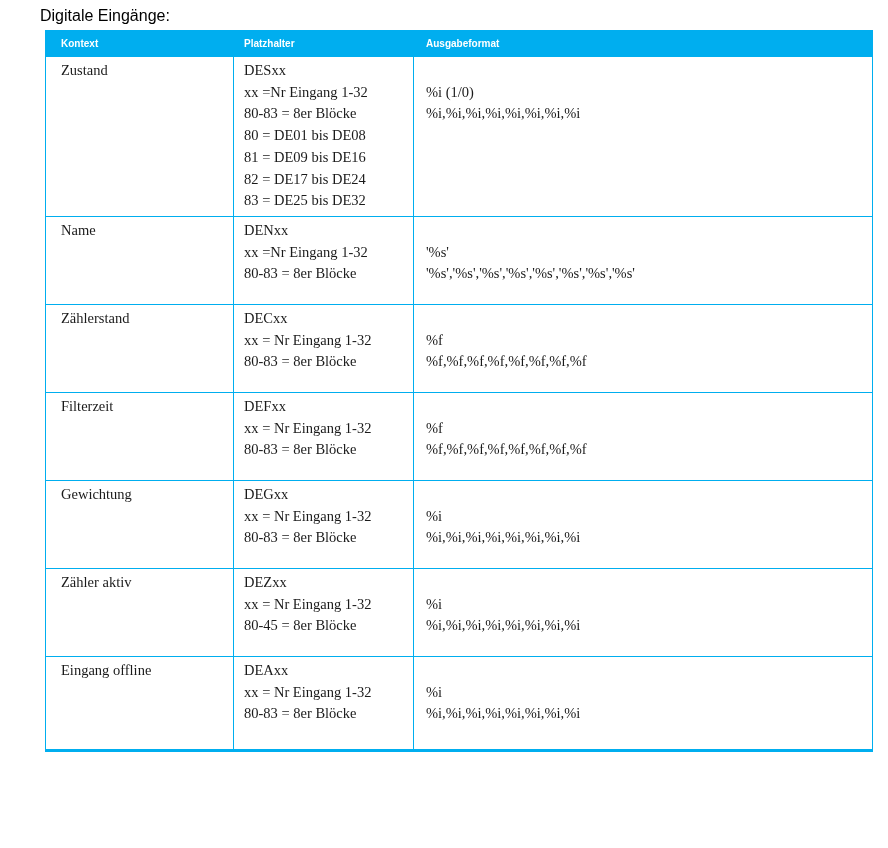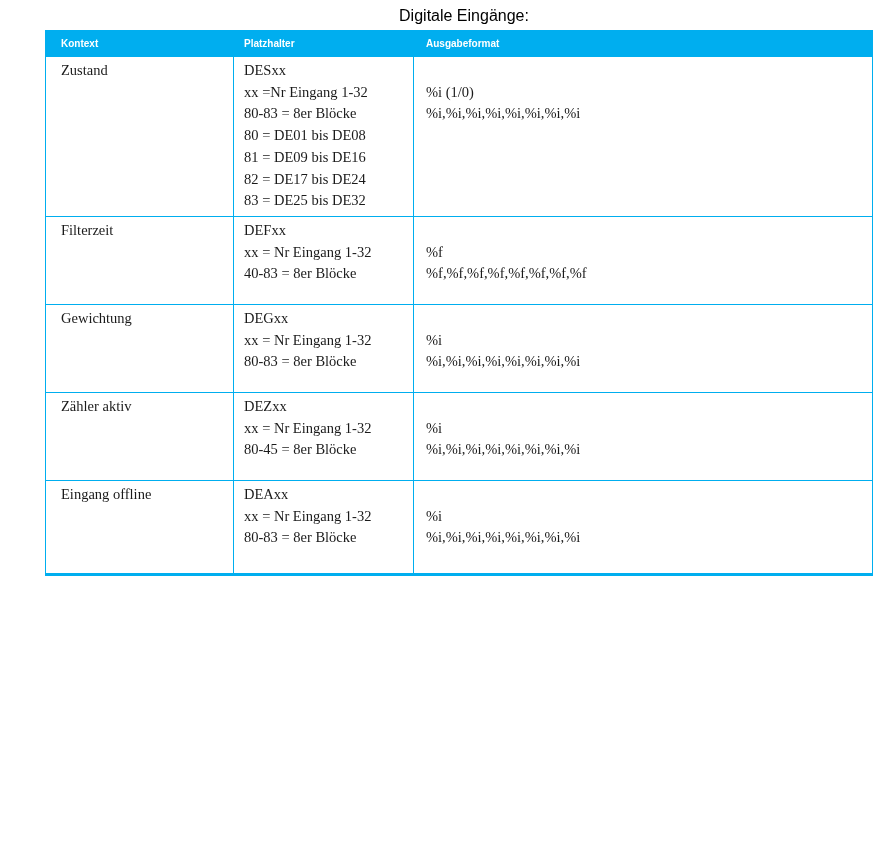--- a/index.html
+++ b/index.html
@@ -7,21 +7,20 @@
     width: 888px; height: 848px;
     background: #ffffff;
     font-family: "Liberation Sans", "DejaVu Sans", sans-serif;
     color: #1a1a1a;
     overflow: hidden;
   }
   .page-title {
     margin: 7px 0 5px 40px;
     font-size: 16px;
     color: #000000;
-    text-align: center;
   }
   table.de-table {
     margin-left: 45px;
     width: 827px;
     border-collapse: collapse;
     table-layout: fixed;
     border-bottom: 3px solid #00AEEF;
   }
   .de-table col.c1 { width: 188px; }
   .de-table col.c2 { width: 180px; }
@@ -81,24 +80,42 @@
 80-83 = 8er Blöcke
 80 = DE01 bis DE08
 81 = DE09 bis DE16
 82 = DE17 bis DE24
 83 = DE25 bis DE32</td>
       <td class="col-ausgabeformat">
 %i (1/0)
 %i,%i,%i,%i,%i,%i,%i,%i</td>
     </tr>
     <tr class="row-std">
+      <td class="col-kontext">Name</td>
+      <td class="col-platzhalter">DENxx
+xx =Nr Eingang 1-32
+80-83 = 8er Blöcke</td>
+      <td class="col-ausgabeformat">
+'%s'
+'%s','%s','%s','%s','%s','%s','%s','%s'</td>
+    </tr>
+    <tr class="row-std">
+      <td class="col-kontext">Zählerstand</td>
+      <td class="col-platzhalter">DECxx
+xx = Nr Eingang 1-32
+80-83 = 8er Blöcke</td>
+      <td class="col-ausgabeformat">
+%f
+%f,%f,%f,%f,%f,%f,%f,%f</td>
+    </tr>
+    <tr class="row-std">
       <td class="col-kontext">Filterzeit</td>
       <td class="col-platzhalter">DEFxx
 xx = Nr Eingang 1-32
-40-83 = 8er Blöcke</td>
+80-83 = 8er Blöcke</td>
       <td class="col-ausgabeformat">
 %f
 %f,%f,%f,%f,%f,%f,%f,%f</td>
     </tr>
     <tr class="row-std">
       <td class="col-kontext">Gewichtung</td>
       <td class="col-platzhalter">DEGxx
 xx = Nr Eingang 1-32
 80-83 = 8er Blöcke</td>
       <td class="col-ausgabeformat">

